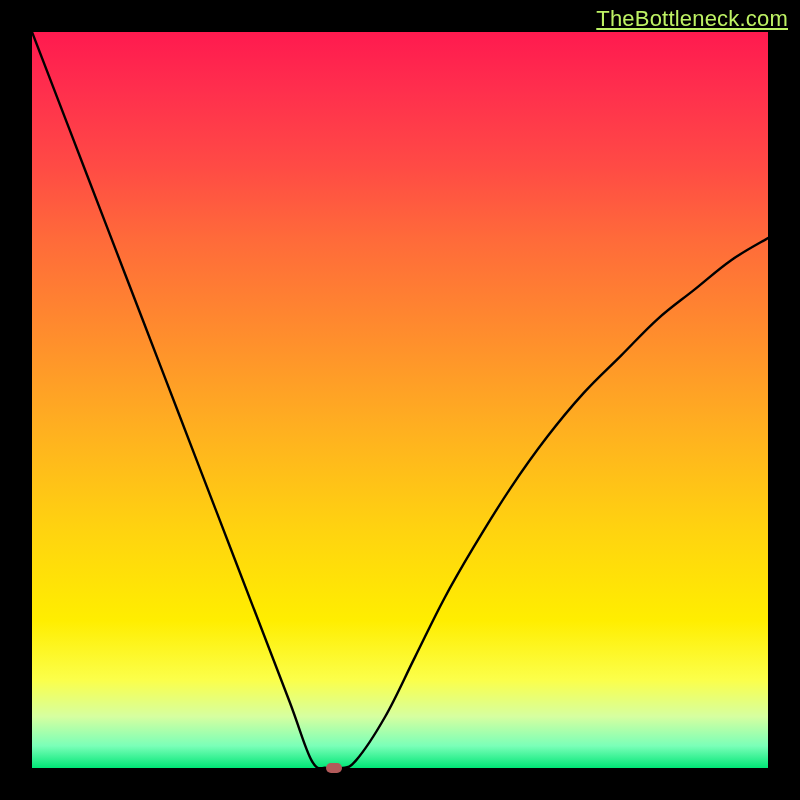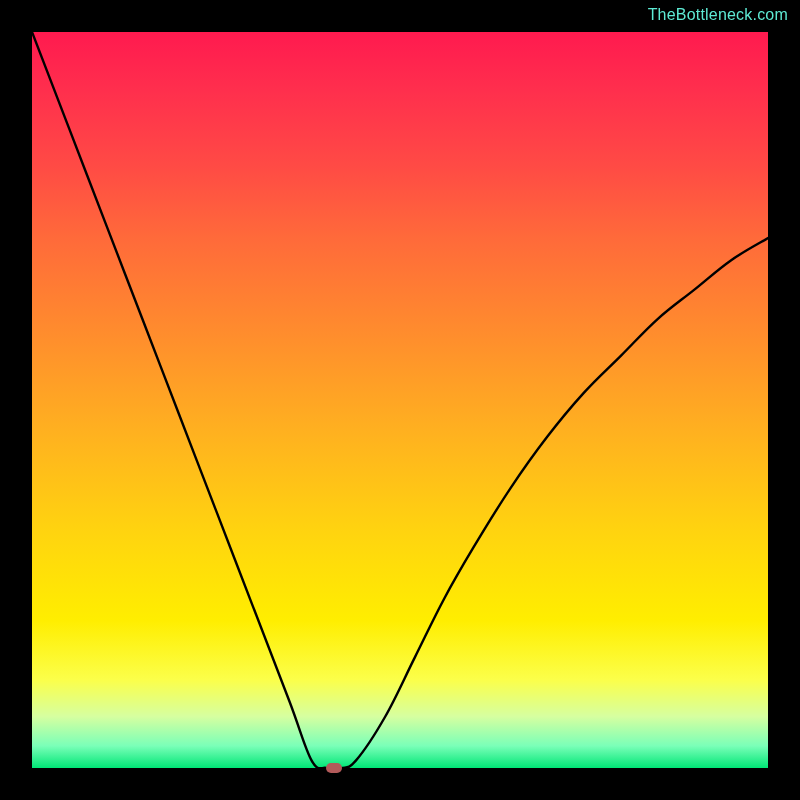--- a/index.html
+++ b/index.html
@@ -35,25 +35,26 @@
       #fbff4a 88%,
       #d6ffa0 93%,
       #7affb8 97%,
       #00e676 100%
     );
   }
   .watermark {
     position: absolute;
     top: 6px;
     right: 12px;
-    color: #5eead4;
-    font-size: 16px;
+    color: #bef264;
+    font-size: 22px;
     font-weight: 500;
     letter-spacing: 0.2px;
     user-select: none;
+    text-decoration: underline;
   }
   svg.curve {
     position: absolute;
     left: 0;
     top: 0;
     width: 736px;
     height: 736px;
   }
   .marker {
     position: absolute;

